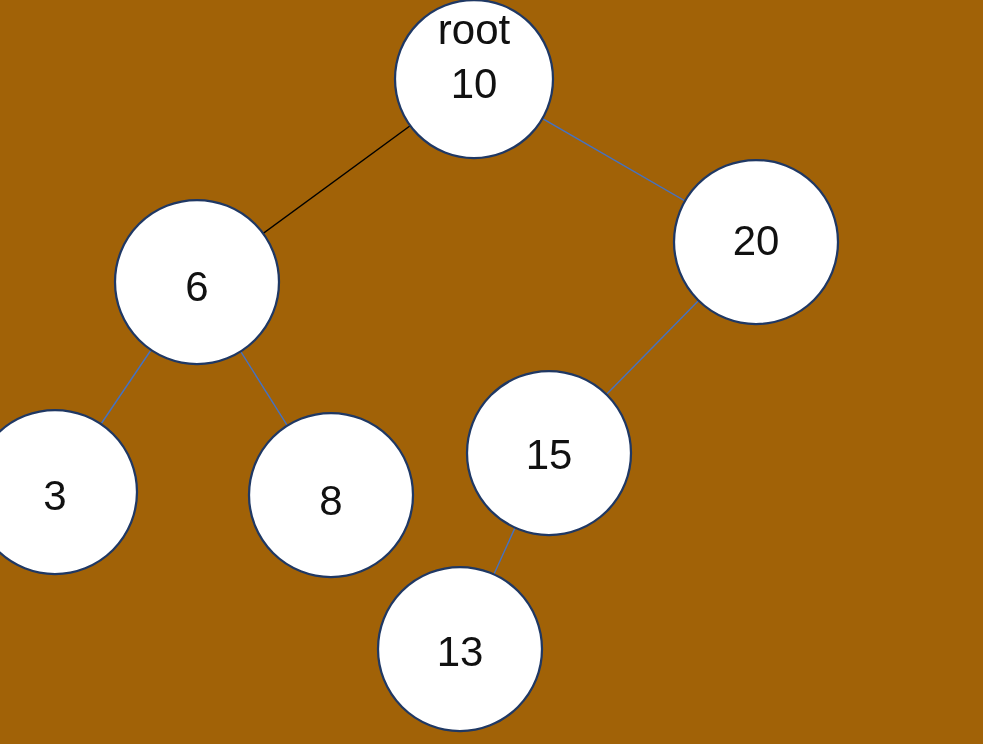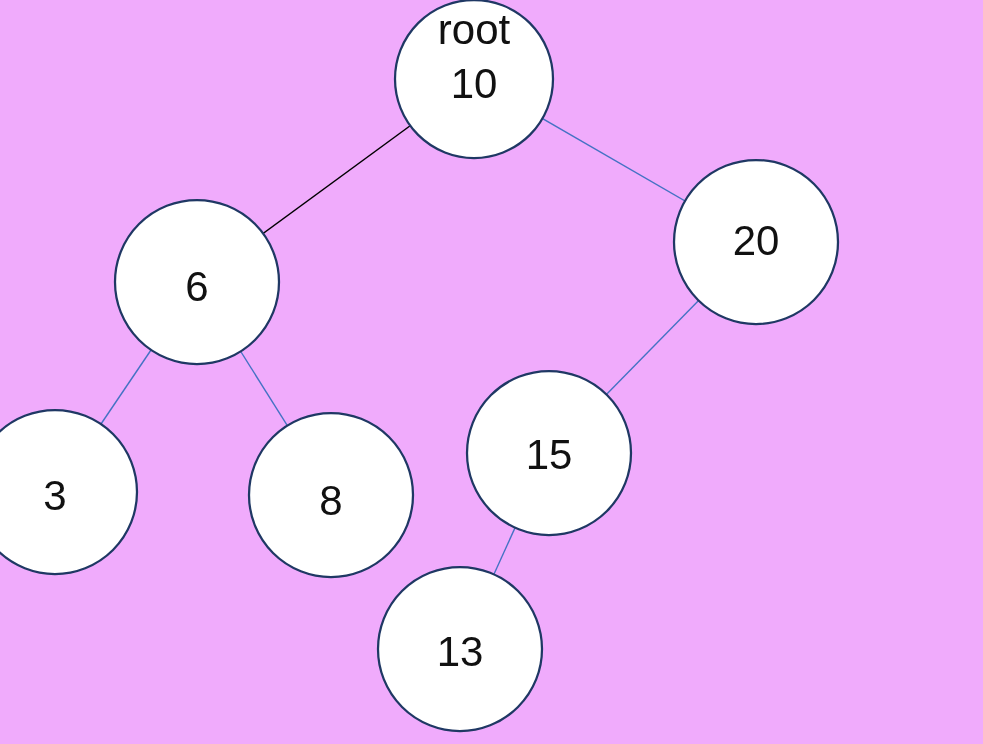--- a/index.html
+++ b/index.html
@@ -7,21 +7,21 @@
     padding: 0;
     width: 983px;
     height: 744px;
     background: #ffffff;
     overflow: hidden;
   }
   .canvas {
     position: relative;
     width: 983px;
     height: 744px;
-    background: #f0abfc;
+    background: #a16207;
   }
   svg {
     display: block;
   }
   svg text {
     font-family: "Liberation Sans", sans-serif;
     user-select: none;
   }
 </style>
 </head>

